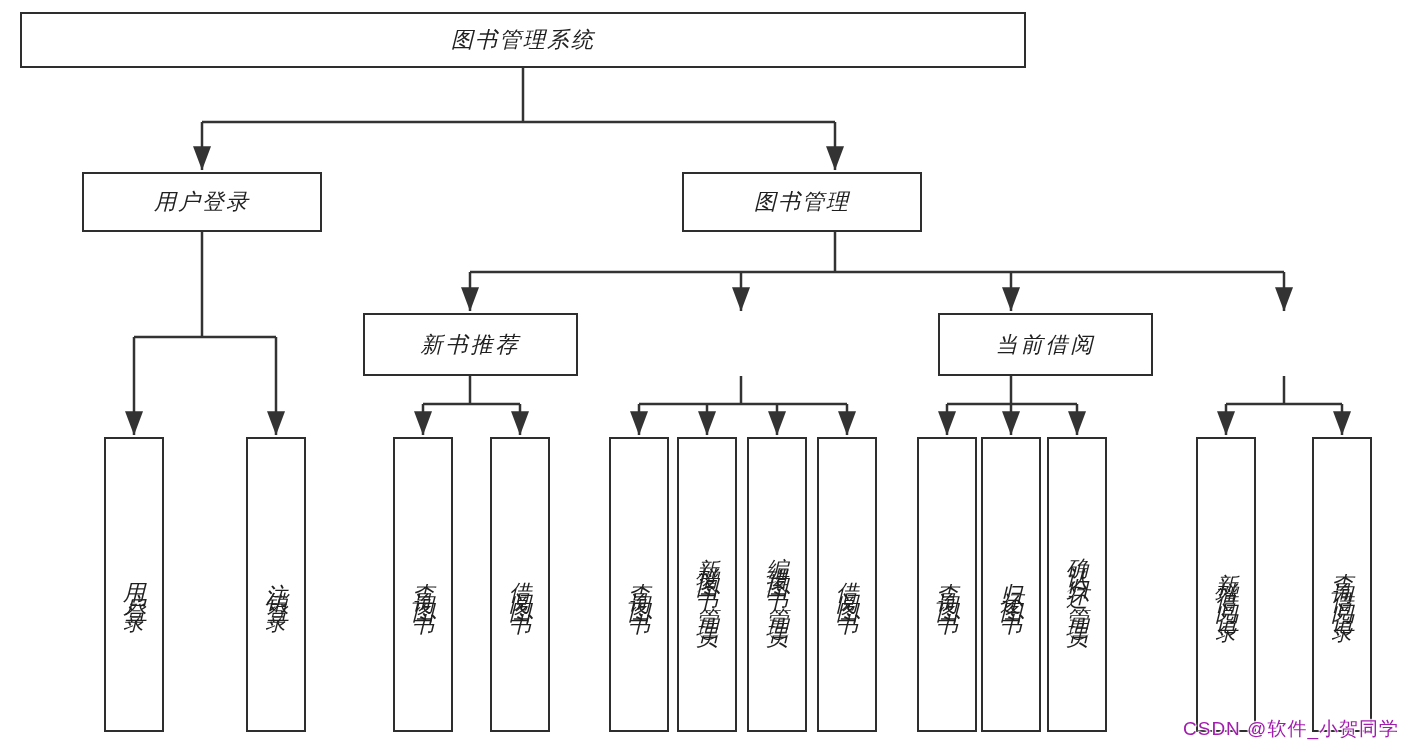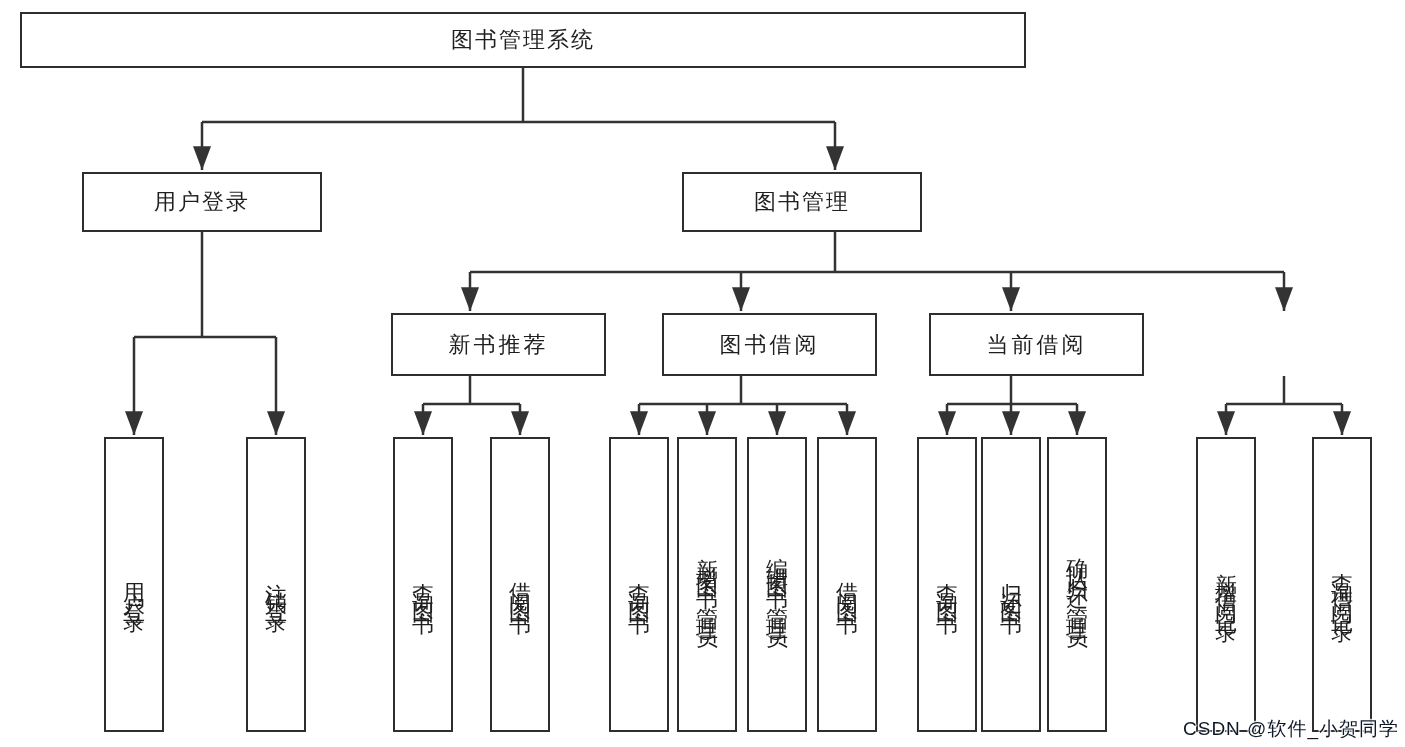--- a/index.html
+++ b/index.html
@@ -15,40 +15,41 @@
   svg.wires .arrowhead{fill:#333333;}
   .box{
     position:absolute;
     box-sizing:border-box;
     background:#ffffff;
     border:2.5px solid #2e2e2e;
     display:flex;
     align-items:center;
     justify-content:center;
     color:#1f1f1f;
+    font-style:italic;
   }
   .hbox{font-size:22px;letter-spacing:2px;}
   .root{left:20px;top:12px;width:1006px;height:56px;}
   .l2{top:172px;width:240px;height:60px;}
-  .mid{top:313px;width:215px;height:63px;letter-spacing:3px;margin-left:28px;}
+  .mid{top:313px;width:215px;height:63px;letter-spacing:3px;}
   .leaf{top:437px;width:60px;height:295px;}
   .vtext{
     writing-mode:vertical-rl;
     text-orientation:mixed;
     font-size:22px;
     letter-spacing:10px;
     line-height:1;
     white-space:nowrap;
     color:#1f1f1f;
   }
   .watermark{
     position:absolute;
     left:1183px;top:716px;
     font-size:19px;
-    color:#0f172a;
+    color:#a21caf;
     letter-spacing:1px;
     white-space:nowrap;
     z-index:5;
     text-shadow:0 0 2px #ffffff,0 0 2px #ffffff,1px 1px 1px #ffffff,-1px -1px 1px #ffffff;
   }
 </style>
 </head>
 <body>
 
 <div class="canvas">
@@ -100,22 +101,21 @@
     <line x1="1226" y1="404" x2="1226" y2="435" marker-end="url(#arw)"></line>
     <line x1="1342" y1="404" x2="1342" y2="435" marker-end="url(#arw)"></line>
   </svg>
 
   <div class="box hbox root">图书管理系统</div>
 
   <div class="box hbox l2" style="left:82px;">用户登录</div>
   <div class="box hbox l2" style="left:682px;">图书管理</div>
 
   <div class="box hbox mid" style="left:363px;">新书推荐</div>
-  <div class="box hbox mid" style="left:634px;">图书借阅</div>
-  <div class="box hbox mid" style="left:901px;">当前借阅</div>
+  <div class="box hbox mid" style="left:938px;">当前借阅</div>
 
   <div class="box leaf" style="left:104px;">
     <span class="vtext">用户登录</span>
   </div>
   <div class="box leaf" style="left:246px;">
     <span class="vtext">注销登录</span>
   </div>
 
   <div class="box leaf" style="left:393px;">
     <span class="vtext">查询图书</span>

